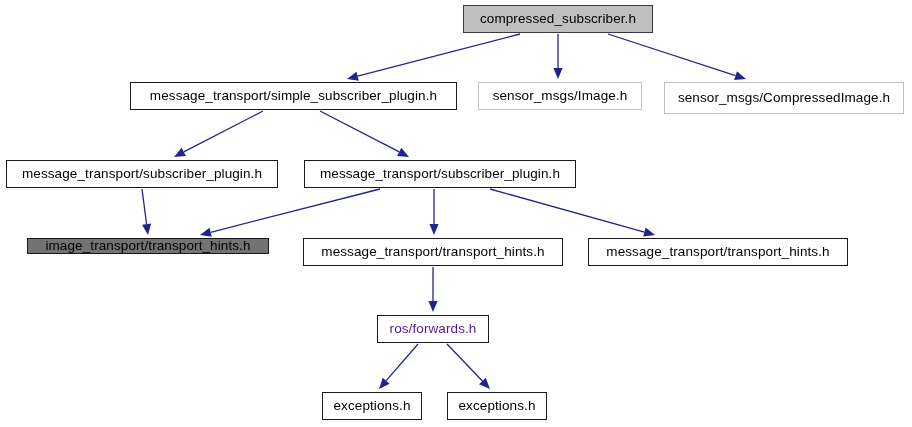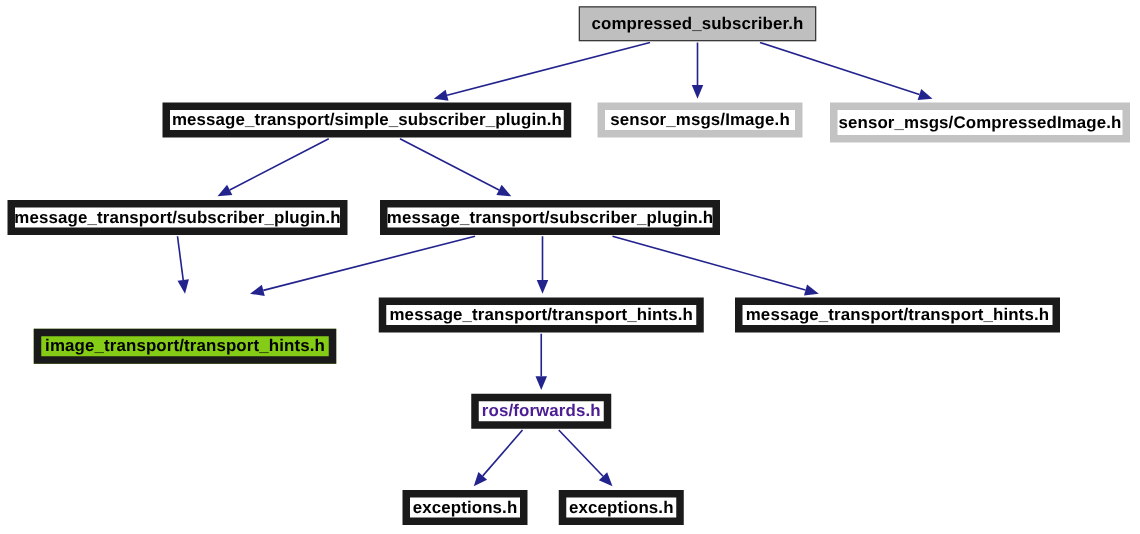--- a/index.html
+++ b/index.html
@@ -24,44 +24,44 @@
     height: 427px;
     pointer-events: none;
   }
   .graph-node {
     position: absolute;
     box-sizing: border-box;
     display: flex;
     align-items: center;
     justify-content: center;
     background: #ffffff;
-    border: 6px solid #8b5cf6;
+    border: 1px solid #8b5cf6;
     color: #000000;
     font-size: 13.5px;
     line-height: 1;
     white-space: nowrap;
     letter-spacing: 0.1px;
     z-index: 2;
   }
   .graph-node.root {
     background: #bfbfbf;
     border: 1px solid #3a3a3a;
   }
   .graph-node.external {
-    border: 6px solid #f97316;
+    border: 1px solid #f97316;
   }
   .node-label {
     padding: 0 8px;
     pointer-events: none;
   }
 </style>
 </head>
 <body>
 
-<div id="graph-canvas" style="width: 912px; height: 427px; background: rgb(255, 255, 255); font-weight: bold;">
+<div id="graph-canvas" style="width: 912px; height: 427px; background: rgb(255, 255, 255);">
   <svg id="edge-layer" width="912" height="427" viewBox="0 0 912 427" xmlns="http://www.w3.org/2000/svg">
       <g>
         <line x1="520" y1="34" x2="357.6457477859596" y2="76.23087485336312" stroke="#23238e" stroke-width="1.3"></line>
         <polygon points="347,79 356.487749997366,71.77901668832547 358.8037455745532,80.68273301840077" fill="#23238e"></polygon>
       </g>
       <g>
         <line x1="558" y1="34" x2="558" y2="68" stroke="#23238e" stroke-width="1.3"></line>
         <polygon points="558,79 553.4,68 562.6,68" fill="#23238e"></polygon>
       </g>
       <g>
@@ -117,21 +117,21 @@
       </div>
       <div class="graph-node external" style="left: 664px; top: 82px; width: 240px; height: 32px; background: rgb(255, 255, 255); border-color: rgb(195, 195, 195); color: rgb(0, 0, 0);">
         <span class="node-label">sensor_msgs/CompressedImage.h</span>
       </div>
       <div class="graph-node" style="left: 6px; top: 160px; width: 272px; height: 28px; background: rgb(255, 255, 255); border-color: rgb(26, 26, 26); color: rgb(0, 0, 0);">
         <span class="node-label">message_transport/subscriber_plugin.h</span>
       </div>
       <div class="graph-node" style="left: 304px; top: 160px; width: 272px; height: 28px; background: rgb(255, 255, 255); border-color: rgb(26, 26, 26); color: rgb(0, 0, 0);">
         <span class="node-label">message_transport/subscriber_plugin.h</span>
       </div>
-      <div class="graph-node" style="left: 27px; top: 238px; width: 242px; height: 28px; background: #84cc16; border-color: rgb(26, 26, 26); color: rgb(0, 0, 0); margin-top: 25px;">
+      <div class="graph-node" style="left: 27px; top: 238px; width: 242px; height: 16px; background: #737373; border-color: rgb(26, 26, 26); color: rgb(0, 0, 0);">
         <span class="node-label">image_transport/transport_hints.h</span>
       </div>
       <div class="graph-node" style="left: 303px; top: 238px; width: 260px; height: 28px; background: rgb(255, 255, 255); border-color: rgb(26, 26, 26); color: rgb(0, 0, 0);">
         <span class="node-label">message_transport/transport_hints.h</span>
       </div>
       <div class="graph-node" style="left: 588px; top: 238px; width: 260px; height: 28px; background: rgb(255, 255, 255); border-color: rgb(26, 26, 26); color: rgb(0, 0, 0);">
         <span class="node-label">message_transport/transport_hints.h</span>
       </div>
       <div class="graph-node" style="left: 377px; top: 315px; width: 112px; height: 28px; background: rgb(255, 255, 255); border-color: rgb(26, 26, 26); color: #4c1d95;">
         <span class="node-label">ros/forwards.h</span>

